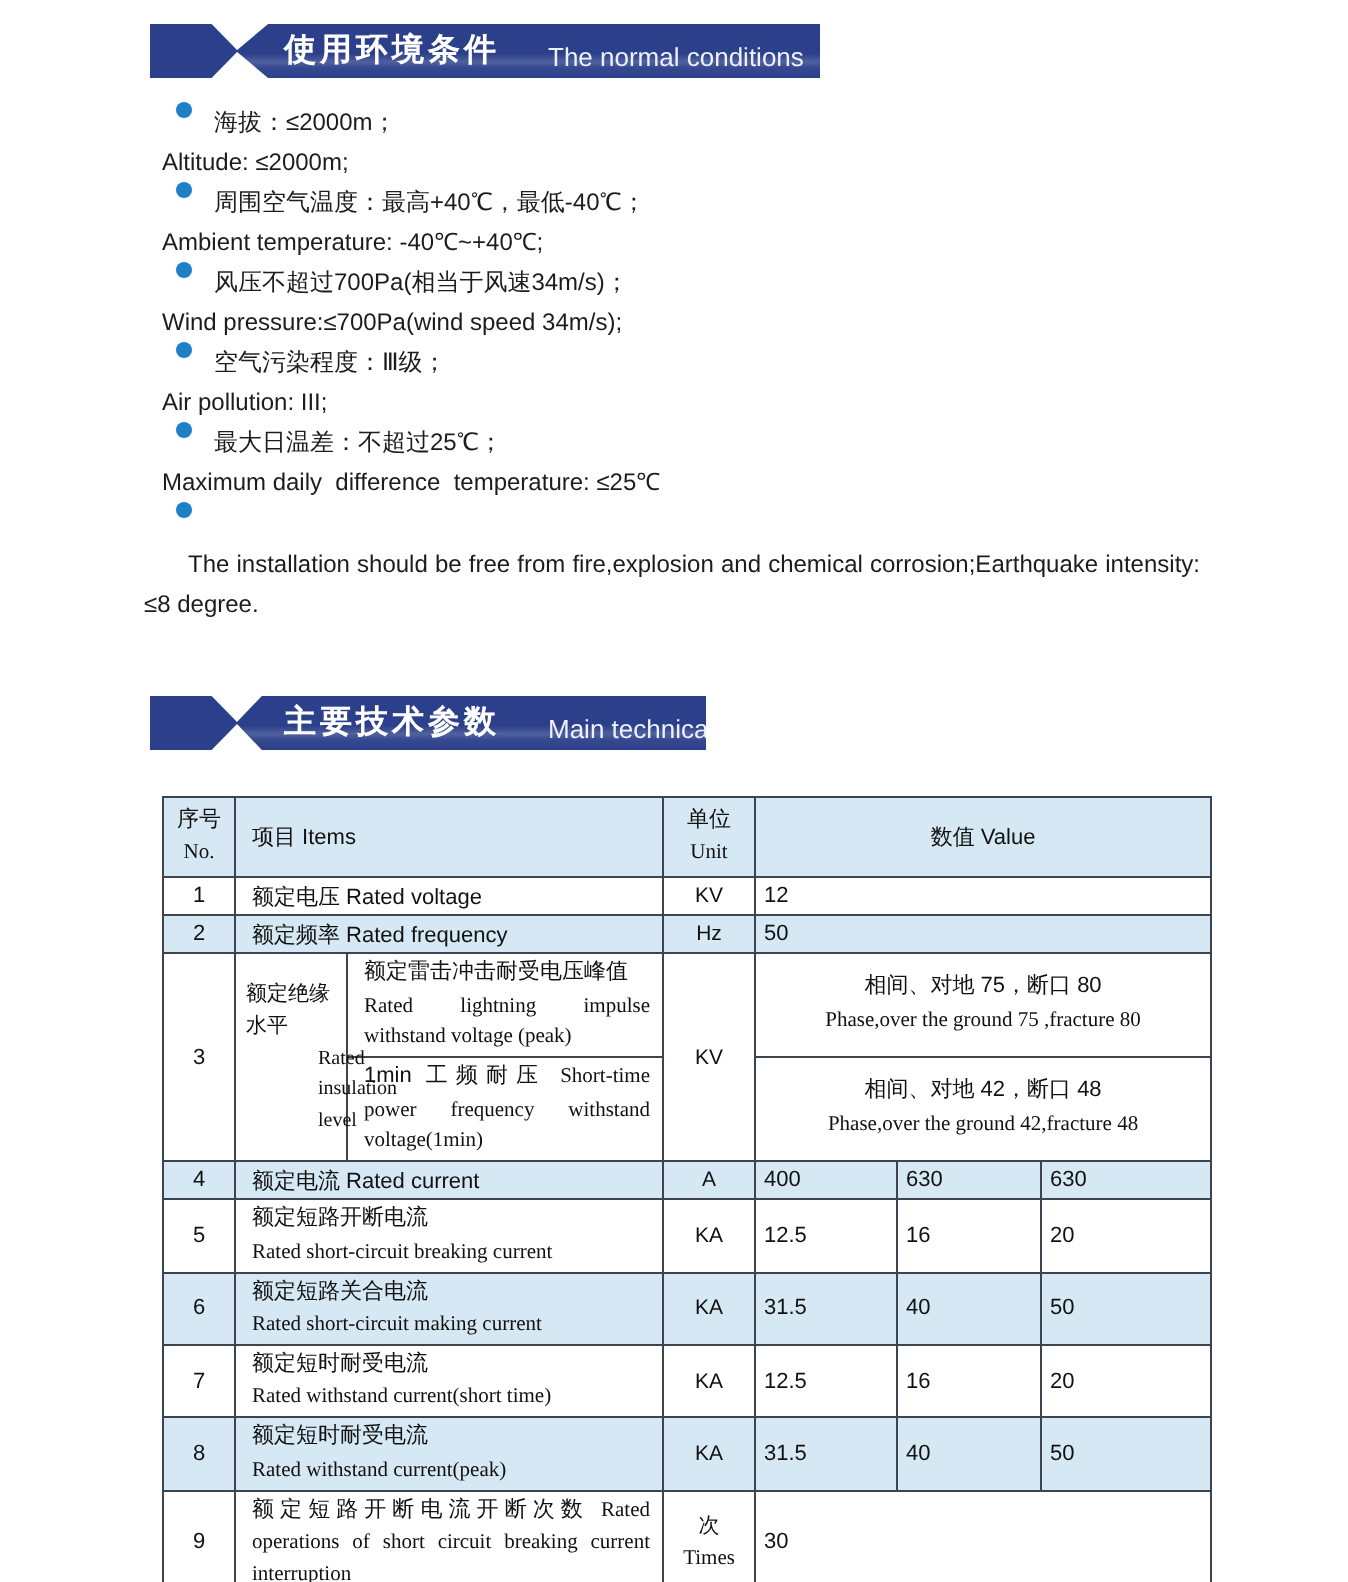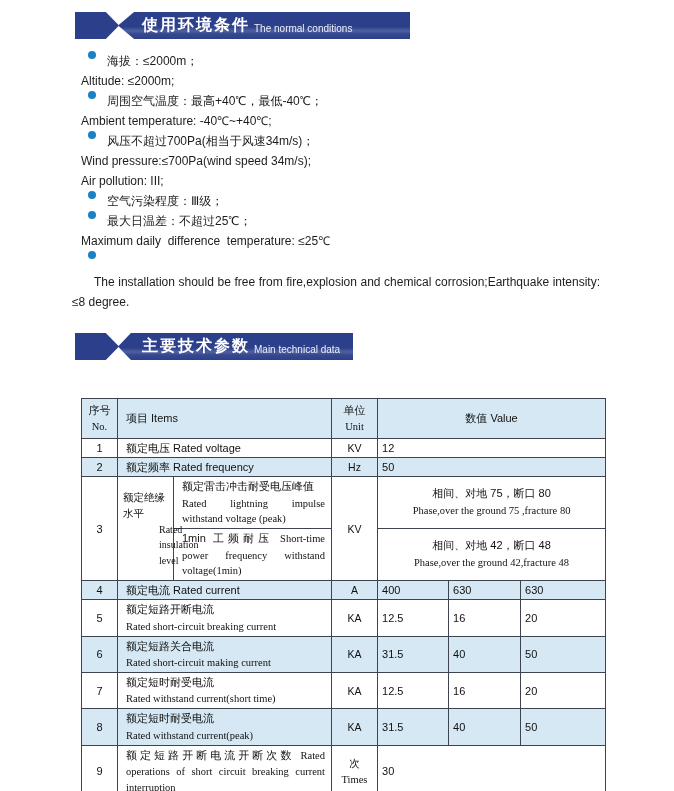--- a/index.html
+++ b/index.html
@@ -8,24 +8,24 @@
 
   
   .banner{position:absolute;height:27px;}
   .banner .block{position:absolute;left:0;top:0;width:44px;height:27px;background:#2c3f8a;
     clip-path:polygon(0 0,70% 0,100% 50%,70% 100%,0 100%);}
   .banner .bar{position:absolute;left:43px;top:0;height:27px;
     background:linear-gradient(180deg,#2c3f8a 0%,#2c3f8a 55%,#50619f 70%,#35488f 82%,#2c3f8a 100%);
     clip-path:polygon(0 50%,5.5% 0,100% 0,100% 100%,5.5% 100%);
     display:flex;align-items:center;padding-left:24px;box-sizing:border-box;}
   .banner .bz{font-size:16px;font-weight:bold;color:#ffffff;letter-spacing:2px;white-space:nowrap;}
-  .banner .be{font-size:10px;color:#eef1fb;margin-left:4px;margin-top:5px;white-space:nowrap;}
+  .banner .be{font-size:13px;color:#eef1fb;margin-left:24px;margin-top:5px;white-space:nowrap;}
   #banner1{left:75px;top:12px;width:335px;}
   #banner1 .bar{width:292px;}
-  #banner2{left:75px;top:333px;width:278px;}
+  #banner2{left:75px;top:348px;width:278px;}
   #banner2 .bar{width:235px;}
 
   
   .cond{position:absolute;left:72px;top:51px;width:528px;font-size:12px;line-height:20px;}
   .cline{height:20px;display:flex;align-items:flex-start;}
   .cline.zh{padding-left:16px;}
   .cline.en{padding-left:9px;white-space:pre-wrap;}
   .bullet{display:inline-block;width:8px;height:8px;border-radius:50%;background:#1b80c4;
     margin-right:11px;flex:0 0 8px;}
   .para{margin-top:1px;text-align:justify;text-indent:22px;line-height:20px;}
@@ -74,25 +74,25 @@
       <span>周围空气温度：最高+40℃，最低-40℃；</span>
     </div>
     <div class="cline en">Ambient temperature: -40℃~+40℃;</div>
 
     <div class="cline zh">
       <span class="bullet"></span>
       <span>风压不超过700Pa(相当于风速34m/s)；</span>
     </div>
     <div class="cline en">Wind pressure:≤700Pa(wind speed 34m/s);</div>
 
+    <div class="cline zh">
+      <span class="bullet"></span>
+      <span>空气污染程度：Ⅲ级；</span>
+    </div>
     <div class="cline en">Air pollution: III;</div>
-    <div class="cline zh">
-      <span class="bullet"></span>
-      <span>空气污染程度：Ⅲ级；</span>
-    </div>
 
     <div class="cline zh">
       <span class="bullet"></span>
       <span>最大日温差：不超过25℃；</span>
     </div>
     <div class="cline en">Maximum daily  difference  temperature: ≤25℃</div>
 
     <div class="cline zh">
       <span class="bullet"></span>
     </div>

